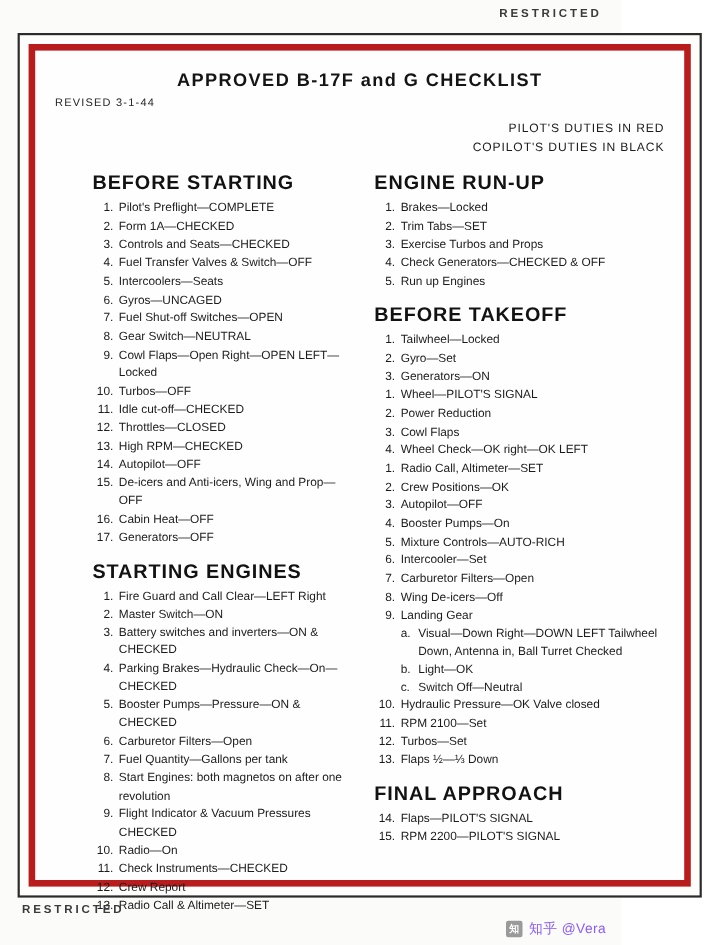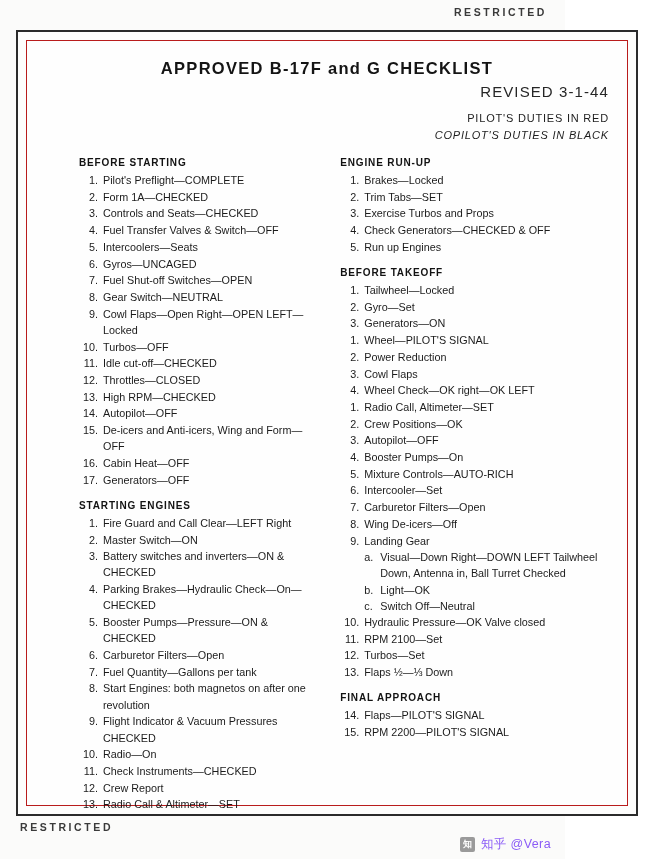--- a/index.html
+++ b/index.html
@@ -47,71 +47,70 @@
     height: 782px;
     border: 2px solid #2b2b2b;
     background: #fdfdfc;
   }
   .frame-inner {
     position: absolute;
     left: 8px;
     top: 8px;
     right: 8px;
     bottom: 8px;
-    border: 1px solid #b91c1c;
+    border: 6px solid #b91c1c;
     background: #fefefe;
   }
   .content {
     position: absolute;
     left: 0;
     top: 0;
     right: 0;
     bottom: 0;
     padding: 14px 18px 10px 18px;
     box-sizing: border-box;
   }
   .doc-title {
     text-align: center;
     font-size: 16.5px;
     font-weight: bold;
     letter-spacing: 1.3px;
     color: #141414;
     margin-top: 4px;
   }
   .doc-revised {
-    text-align: right;
-    font-size: 15px;
+    text-align: left;
+    font-size: 10px;
     letter-spacing: 1.1px;
     margin-top: 5px;
     color: #262626;
   }
   .duty-line {
     text-align: right;
     font-size: 11px;
     letter-spacing: 0.8px;
     margin-top: 12px;
     color: #1d1d1d;
   }
   .duty-line.second {
     margin-top: 5px;
-    font-style: italic;
   }
   .columns {
     display: flex;
     margin-top: 16px;
     gap: 10px;
   }
   .col {
     width: 50%;
     box-sizing: border-box;
   }
   .col-left { padding-left: 34px; }
   .col-right { padding-left: 8px; }
   .sec-head {
-    font-size: 10px;
+    font-size: 18px;
     font-weight: bold;
     letter-spacing: 0.85px;
     color: #121212;
     margin-bottom: 4px;
   }
   .sec-head.spaced { margin-top: 12px; }
   .items {
     list-style: none;
     margin: 0 0 0 0;
     padding: 0;
@@ -243,21 +242,21 @@
                 <li class="item">
                   <span class="item-num">13.</span>
                   <span class="item-text">High RPM—CHECKED</span>
                 </li>
                 <li class="item">
                   <span class="item-num">14.</span>
                   <span class="item-text">Autopilot—OFF</span>
                 </li>
                 <li class="item">
                   <span class="item-num">15.</span>
-                  <span class="item-text">De-icers and Anti-icers, Wing and Form—OFF</span>
+                  <span class="item-text">De-icers and Anti-icers, Wing and Prop—OFF</span>
                 </li>
                 <li class="item">
                   <span class="item-num">16.</span>
                   <span class="item-text">Cabin Heat—OFF</span>
                 </li>
                 <li class="item">
                   <span class="item-num">17.</span>
                   <span class="item-text">Generators—OFF</span>
                 </li>
               </ul>

